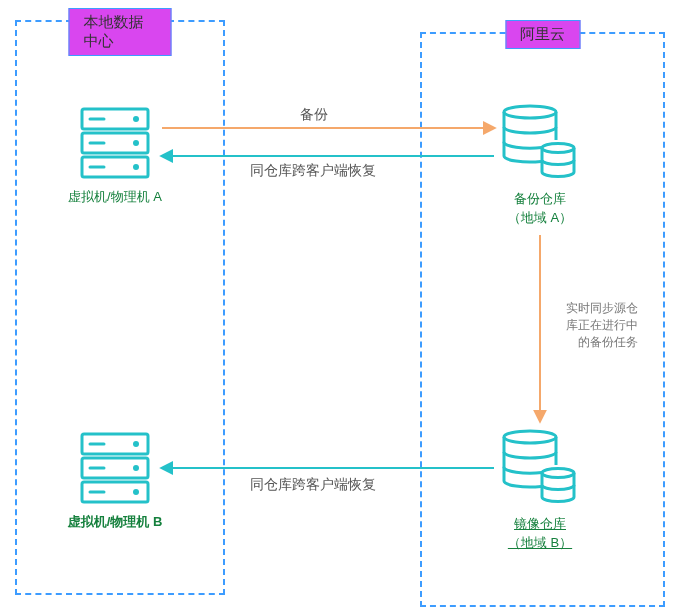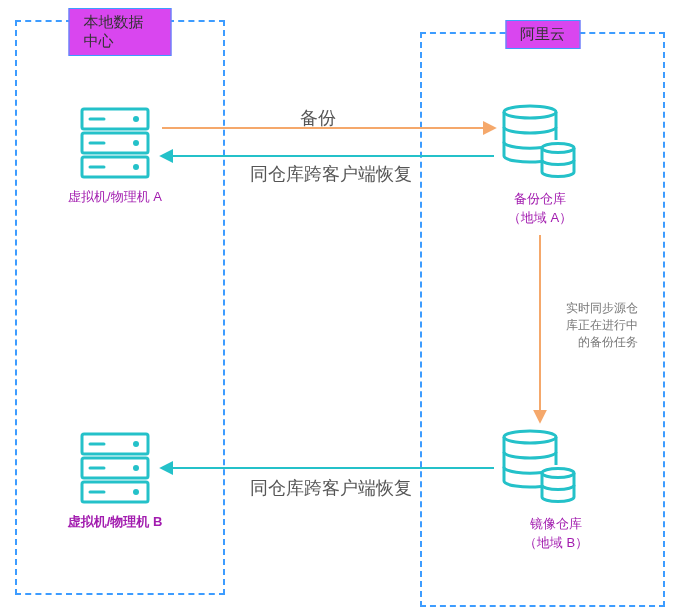--- a/index.html
+++ b/index.html
@@ -27,28 +27,28 @@
     background: #d946ef;
     border: 1px solid #3d9cff;
     padding: 4px 14px;
     font-size: 15px;
     color: #333;
     font-weight: 500;
   }
   .node-label {
     position: absolute;
     font-size: 13px;
-    color: #a21caf;
+    color: #15803d;
     text-align: center;
     width: 150px;
     line-height: 1.45;
   }
   .edge-label {
     position: absolute;
-    font-size: 18px;
+    font-size: 14px;
     color: #555;
     text-align: right;
   }
   .small-label {
     position: absolute;
     font-size: 12px;
     color: #777;
     line-height: 1.4;
     width: 80px;
   }
@@ -134,21 +134,21 @@
       <path d="M4 52 A26 6 0 0 0 41 57.5"></path>
       <path d="M4 23 A26 6 0 0 0 56 23"></path>
       <path d="M4 38 A26 6 0 0 0 42 43.5"></path>
       <ellipse cx="58" cy="44" rx="16" ry="4.5"></ellipse>
       <path d="M42 44 V68"></path>
       <path d="M74 44 V68"></path>
       <path d="M42 68 A16 4.5 0 0 0 74 68"></path>
       <path d="M42 56 A16 4.5 0 0 0 74 56"></path>
     </g>
   </svg>
-  <div class="node-label" style="left:481px; top:515px;">
+  <div class="node-label" style="left:465px; top:515px;text-decoration:underline;">
     <span>镜像仓库</span><br>
     <span>（地域 B）</span>
   </div>
 
   <svg class="arrows" width="679" height="612">
     <defs>
       <marker id="arr-orange" viewBox="0 0 10 10" refX="8" refY="5" markerWidth="7" markerHeight="7" orient="auto">
         <path d="M0 0 L10 5 L0 10 Z" fill="#f5a86b"></path>
       </marker>
       <marker id="arr-teal" viewBox="0 0 10 10" refX="8" refY="5" markerWidth="7" markerHeight="7" orient="auto">

